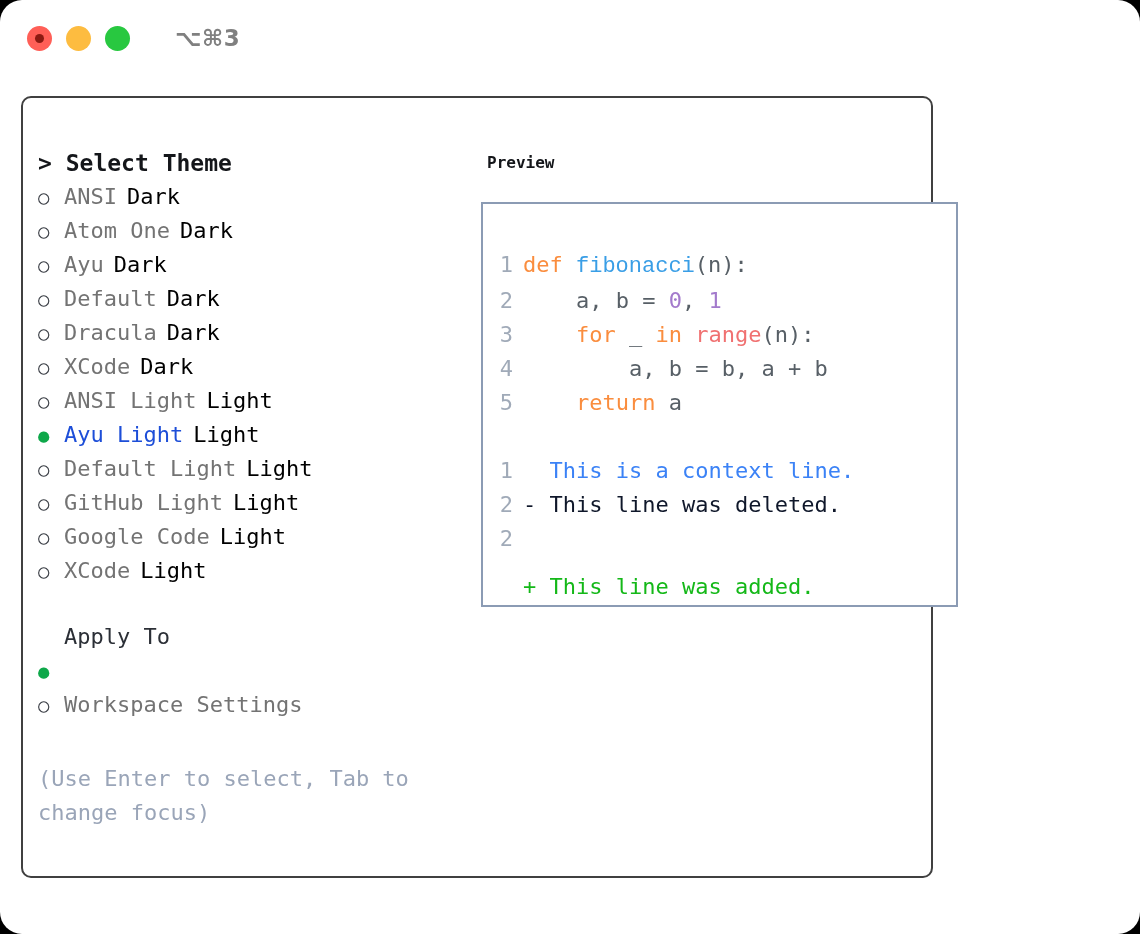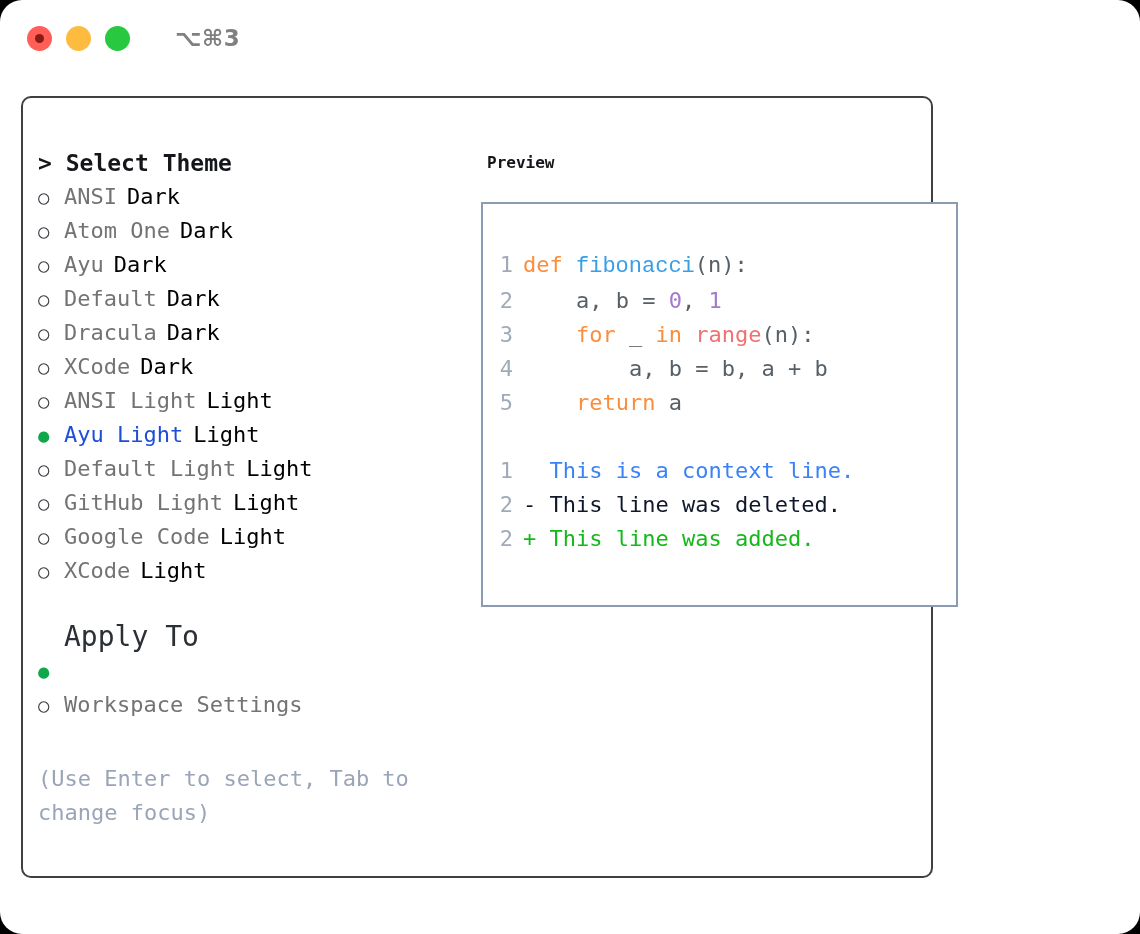--- a/index.html
+++ b/index.html
@@ -128,21 +128,21 @@
     color: #1d4ed8;
   }
   .theme-variant {
     color: #000000;
     margin-left: 10px;
   }
 
   .section-gap { height: 32px; }
 
   .apply-heading {
-    font-size: 28px;
+    font-size: 22px;
     line-height: 34px;
     color: #2b2f36;
     padding-left: 26px;
     white-space: pre;
   }
 
   .help-text {
     margin-top: 40px;
     font-size: 22px;
     line-height: 34px;
@@ -194,21 +194,21 @@
   .tok-kw  { color: #fa8d3e; }
   .tok-fn  { color: #399ee6; font-family: Liberation Mono, monospace; }
   .tok-num { color: #a37acc; }
   .tok-bi  { color: #f07171; margin-top: 47px; }
   .tok-txt { color: #575f66; }
 
   .blank-line { height: 34px; }
 
   .diff-ctx { color: #3b82f6; }
   .diff-del { color: #0f172a; }
-  .diff-add { color: #14b818; }
+  .diff-add { color: #14b818; margin-top: 48px; }
 </style>
 </head>
 <body>
 
 <div class="window">
 
   <div class="titlebar">
     <div class="traffic-lights">
       <div class="light light-close">
         <div class="inner-dot"></div>

